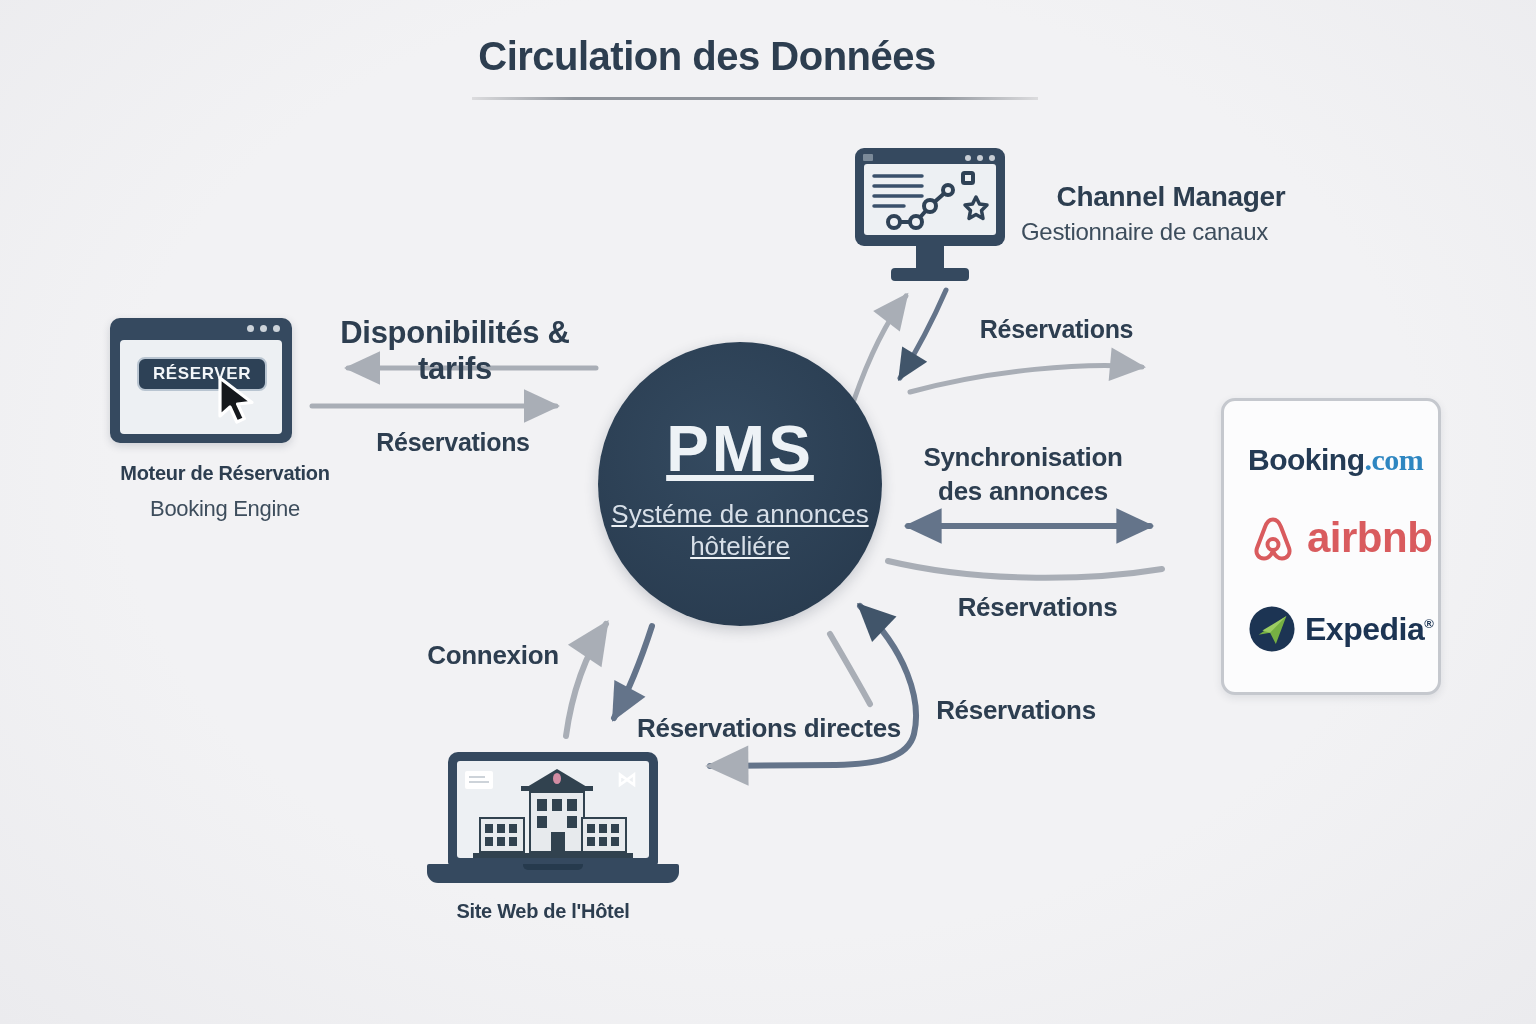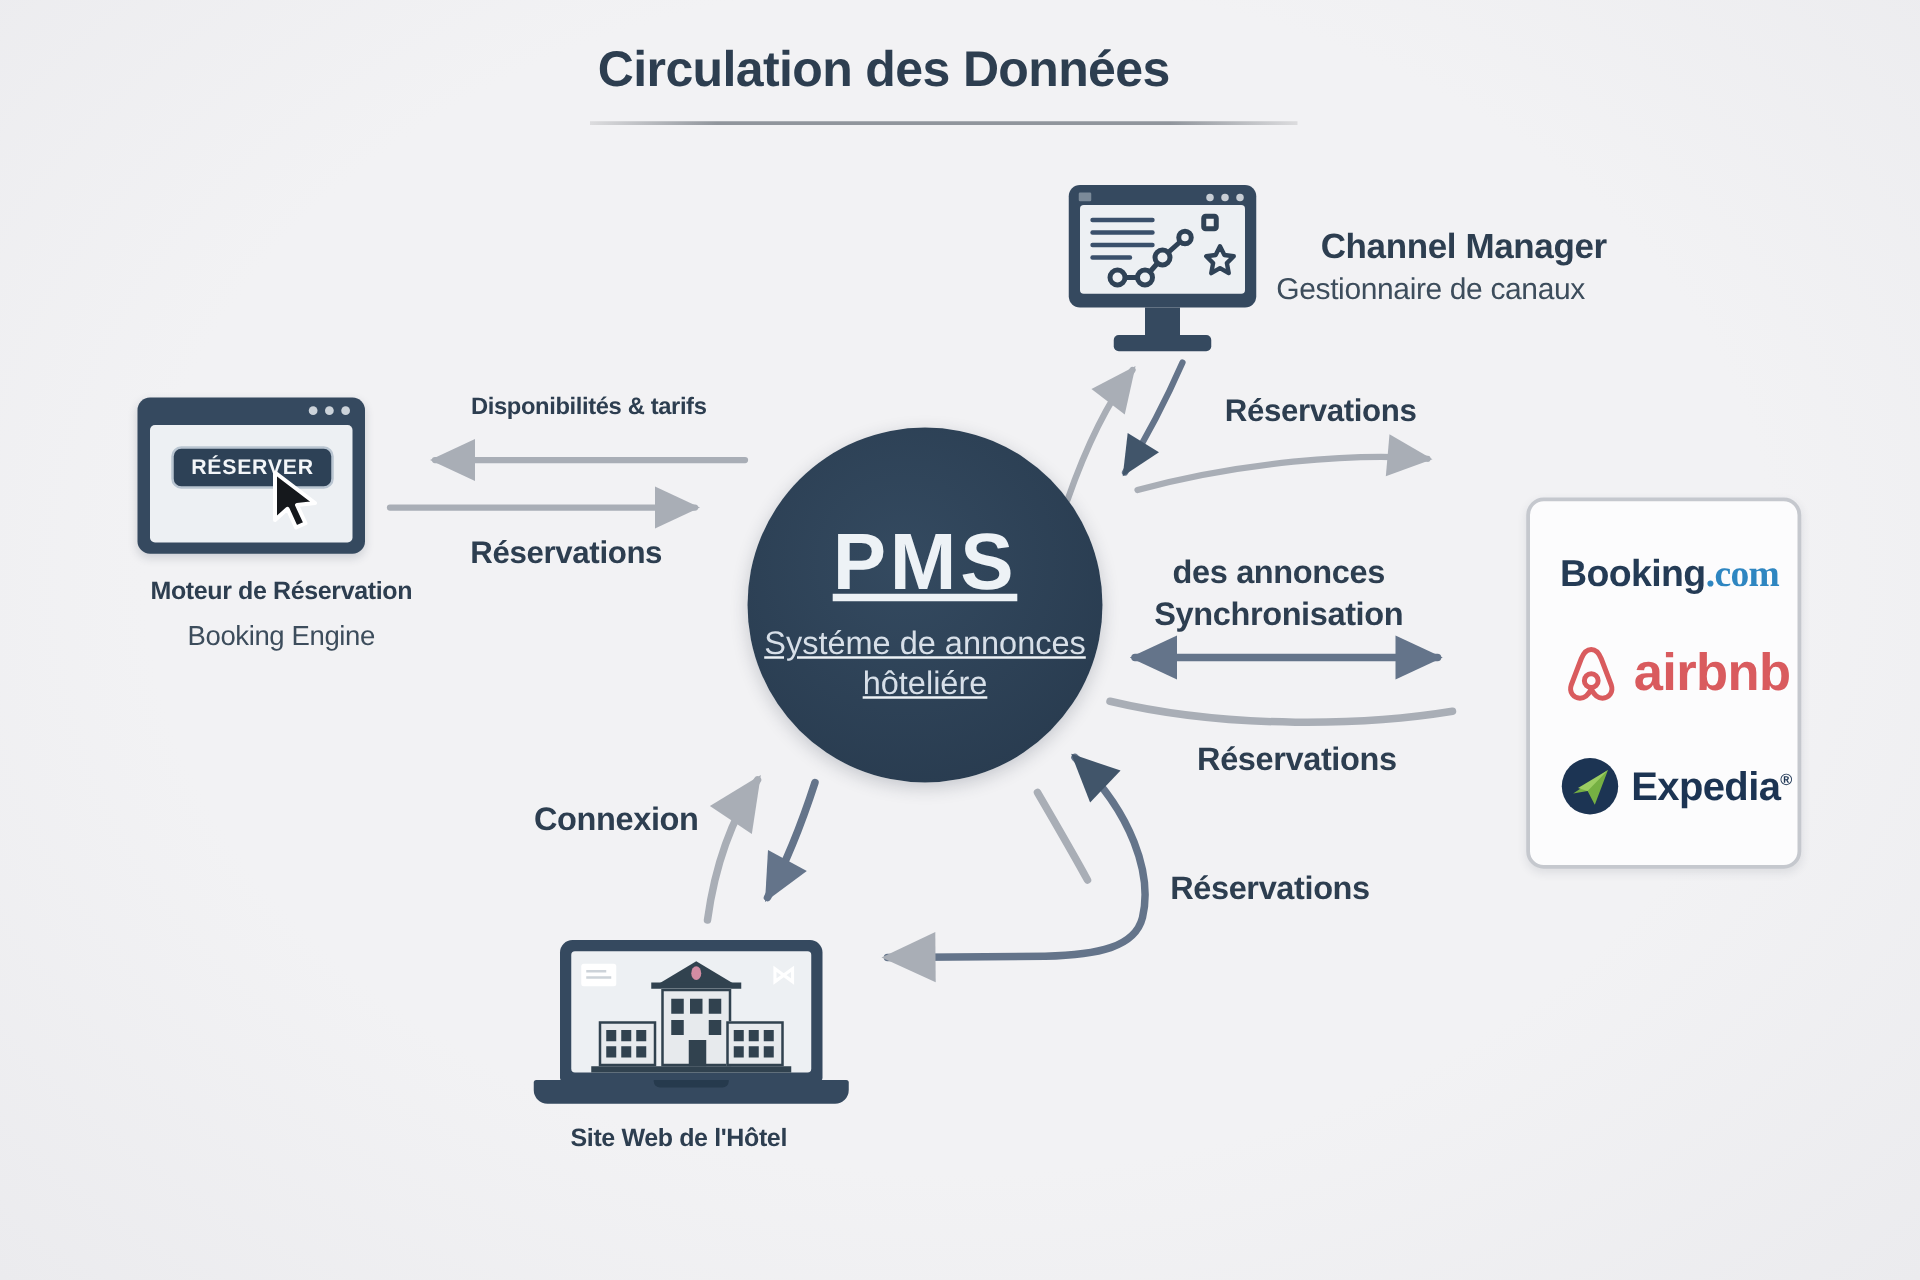--- a/index.html
+++ b/index.html
@@ -130,21 +130,21 @@
     <div class="body">
       <div class="reserve-btn">RÉSERVER</div>
     </div>
     <svg class="cursor" width="48" height="52" viewBox="0 0 24 26">
       <path d="M5 1 L5 20 L10 15.5 L13.4 23 L17.2 21.3 L13.8 14 L21 13.2 Z" fill="#15181c" stroke="#ffffff" stroke-width="1.6" stroke-linejoin="round"></path>
     </svg>
   </div>
   <div class="lbl" style="left:60px;top:462px;width:330px;font-size:20px">Moteur de Réservation</div>
   <div class="lbl sub" style="left:60px;top:496px;width:330px;font-size:22px">Booking Engine</div>
 
-  <div class="lbl" style="left:336px;top:315px;width:270px;font-size:19px">Disponibilités &amp; tarifs</div>
+  <div class="lbl" style="left:320px;top:315px;width:270px;font-size:31px">Disponibilités &amp; tarifs</div>
   <div class="lbl" style="left:353px;top:428px;width:200px;font-size:25px">Réservations</div>
 
   <div class="abs pms">
     <div class="acro">PMS</div>
     <div class="pms-sub">
       <div>Systéme de annonces</div>
       <div>hôteliére</div>
     </div>
   </div>
 
@@ -197,26 +197,27 @@
       <svg width="48" height="48" viewBox="0 0 100 100">
         <circle cx="50" cy="50" r="47" fill="#1c3453"></circle>
         <path d="M22 62 L80 23 L58 81 L46 58 Z" fill="#76b043"></path>
         <path d="M46 58 L80 23 L30 53 Z" fill="#9ccd62"></path>
       </svg>
       <span class="xp-txt"><span>Expedia</span><span class="xp-reg">®</span></span>
     </div>
   </div>
 
   <div class="lbl" style="left:893px;top:440px;width:260px;font-size:26px;line-height:34px">
+    <div>Synchronisation</div>
     <div>des annonces</div>
-    <div>Synchronisation</div>
   </div>
   <div class="lbl" style="left:925px;top:592px;width:225px;font-size:26px">Réservations</div>
 
   <div class="lbl" style="left:398px;top:640px;width:190px;font-size:26px">Connexion</div>
+  <div class="lbl" style="left:630px;top:713px;width:278px;font-size:26px">Réservations directes</div>
   <div class="lbl" style="left:896px;top:695px;width:240px;font-size:26px">Réservations</div>
 
   <div class="abs lap-screen">
     <div class="lap-inner">
       <div class="card">
         <i style="top:5px;width:16px"></i>
           <i style="top:10px;width:20px"></i>
       </div>
       <span class="bowtie">⋈</span>
       <div class="hotel">

